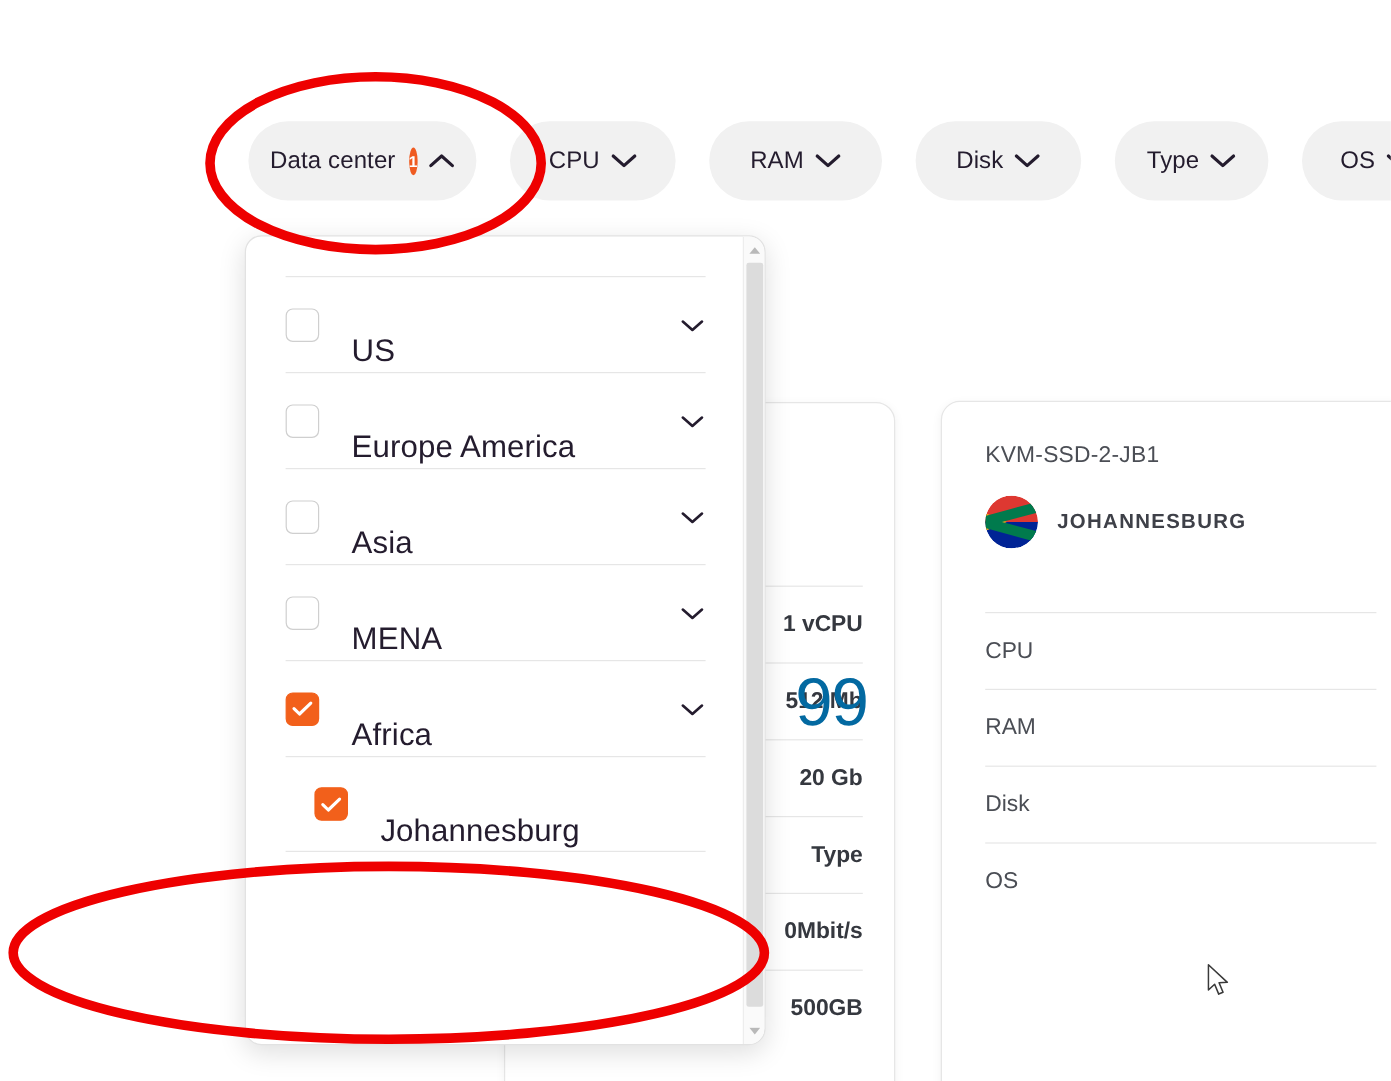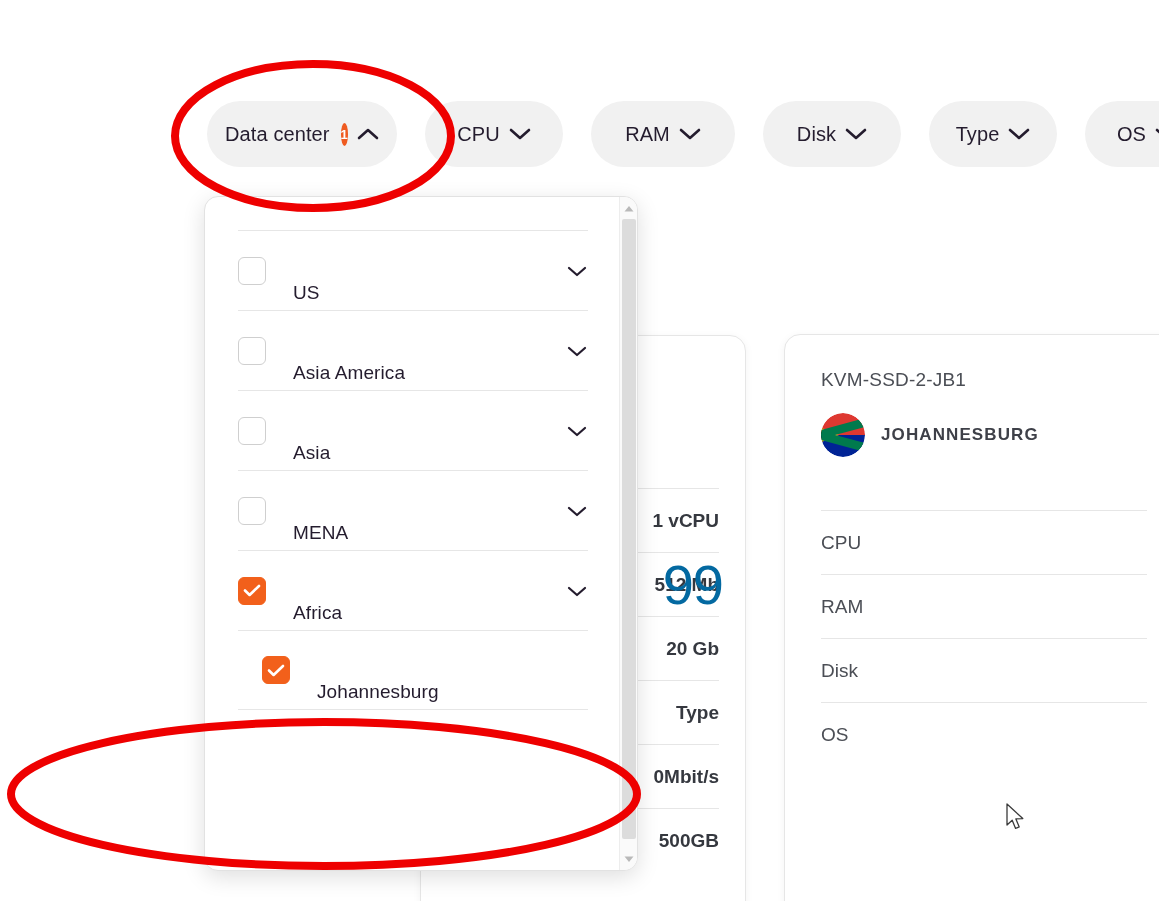--- a/index.html
+++ b/index.html
@@ -70,21 +70,21 @@
   .dd-row.child { padding-left: 24px; }
   .cb {
     width: 28px; height: 28px; border-radius: 6px;
     border: 1px solid #cfcfcf; background: #fff;
     flex: 0 0 auto;
     display: flex; align-items: center; justify-content: center;
   }
   .cb.checked { background: #f2601b; border-color: #f2601b; }
   .cb svg { display: block; }
   .dd-label {
-    font-size: 19px; color: #241c2e;
+    font-size: 26px; color: #241c2e;
     margin-left: 27px; letter-spacing: .1px; margin-top: 44px;
   }
   .dd-chev { margin-left: auto; display: flex; align-items: center; }
 
   
   .sb {
     position: absolute; right: 0; top: 0;
     width: 18px; height: 675px;
     background: #fafafa; border-left: 1px solid #ededed;
   }
@@ -299,21 +299,21 @@
           <span class="dd-label">US</span>
           <span class="dd-chev">
             <svg width="22" height="14" viewBox="0 0 22 14">
                 <path d="M3 4 L11 11 L19 4" fill="none" stroke="#241c2e" stroke-width="2.2" stroke-linecap="round" stroke-linejoin="round"></path>
               </svg>
           </span>
         </div>
 
         <div class="dd-row">
           <span class="cb"></span>
-          <span class="dd-label">Asia America</span>
+          <span class="dd-label">Europe America</span>
           <span class="dd-chev">
             <svg width="22" height="14" viewBox="0 0 22 14">
                 <path d="M3 4 L11 11 L19 4" fill="none" stroke="#241c2e" stroke-width="2.2" stroke-linecap="round" stroke-linejoin="round"></path>
               </svg>
           </span>
         </div>
 
 
         <div class="dd-row">
           <span class="cb"></span>

